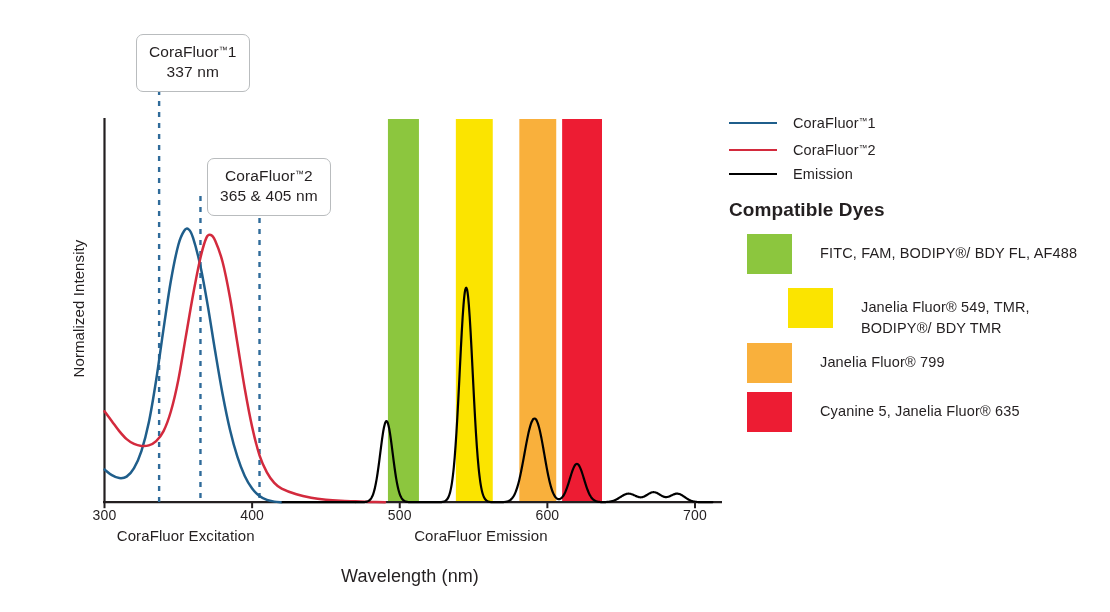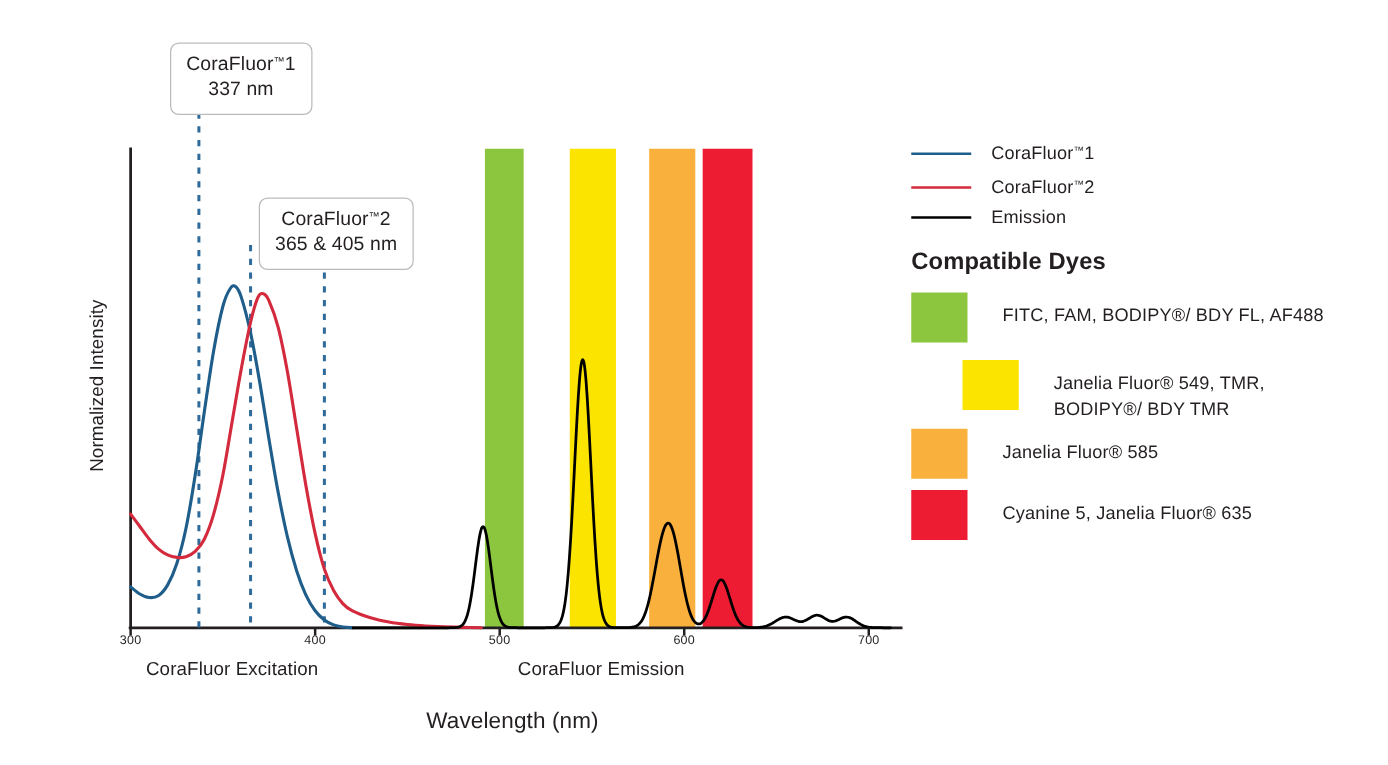--- a/index.html
+++ b/index.html
@@ -55,21 +55,21 @@
   #callout-cf2 { left: 207px; top: 158px; }
   .callout sup {
     font-size: 9px;
     vertical-align: .45em;
     letter-spacing: 0;
   }
 
   
   .axis-tick {
     position: absolute;
-    font-size: 10px;
+    font-size: 14px;
     color: #231f20;
     text-align: center;
     width: 60px;
     letter-spacing: .2px;
   }
   .axis-sublabel {
     position: absolute;
     font-size: 15px;
     color: #231f20;
     text-align: center;
@@ -136,21 +136,21 @@
     font-size: 19px;
     font-weight: bold;
     color: #231f20;
     letter-spacing: .1px;
   }
 
   .dye-row {
     position: absolute;
     display: flex;
     align-items: flex-start;
-    left: 0;
+    left: 18px;
   }
   .dye-swatch {
     width: 45px;
     height: 40px;
     flex: 0 0 auto;
     margin-right: 28px;
   }
   .dye-label {
     font-size: 14.5px;
     color: #231f20;
@@ -252,21 +252,21 @@
         <div class="dye-row" style="top: 288px; padding-left: 41px;">
           <div class="dye-swatch" style="background: rgb(251, 228, 0);"></div>
           <div class="dye-label">
             <div>Janelia Fluor® 549, TMR,</div>
             <div>BODIPY®/ BDY TMR</div>
           </div>
         </div>
         <div class="dye-row" style="top: 343px;">
           <div class="dye-swatch" style="background: rgb(249, 176, 60);"></div>
           <div class="dye-label">
-            <div>Janelia Fluor® 585</div>
+            <div>Janelia Fluor® 799</div>
           </div>
         </div>
         <div class="dye-row" style="top: 392px;">
           <div class="dye-swatch" style="background: rgb(237, 28, 51);"></div>
           <div class="dye-label">
             <div>Cyanine 5, Janelia Fluor® 635</div>
           </div>
         </div>
       </div>
   </div>

